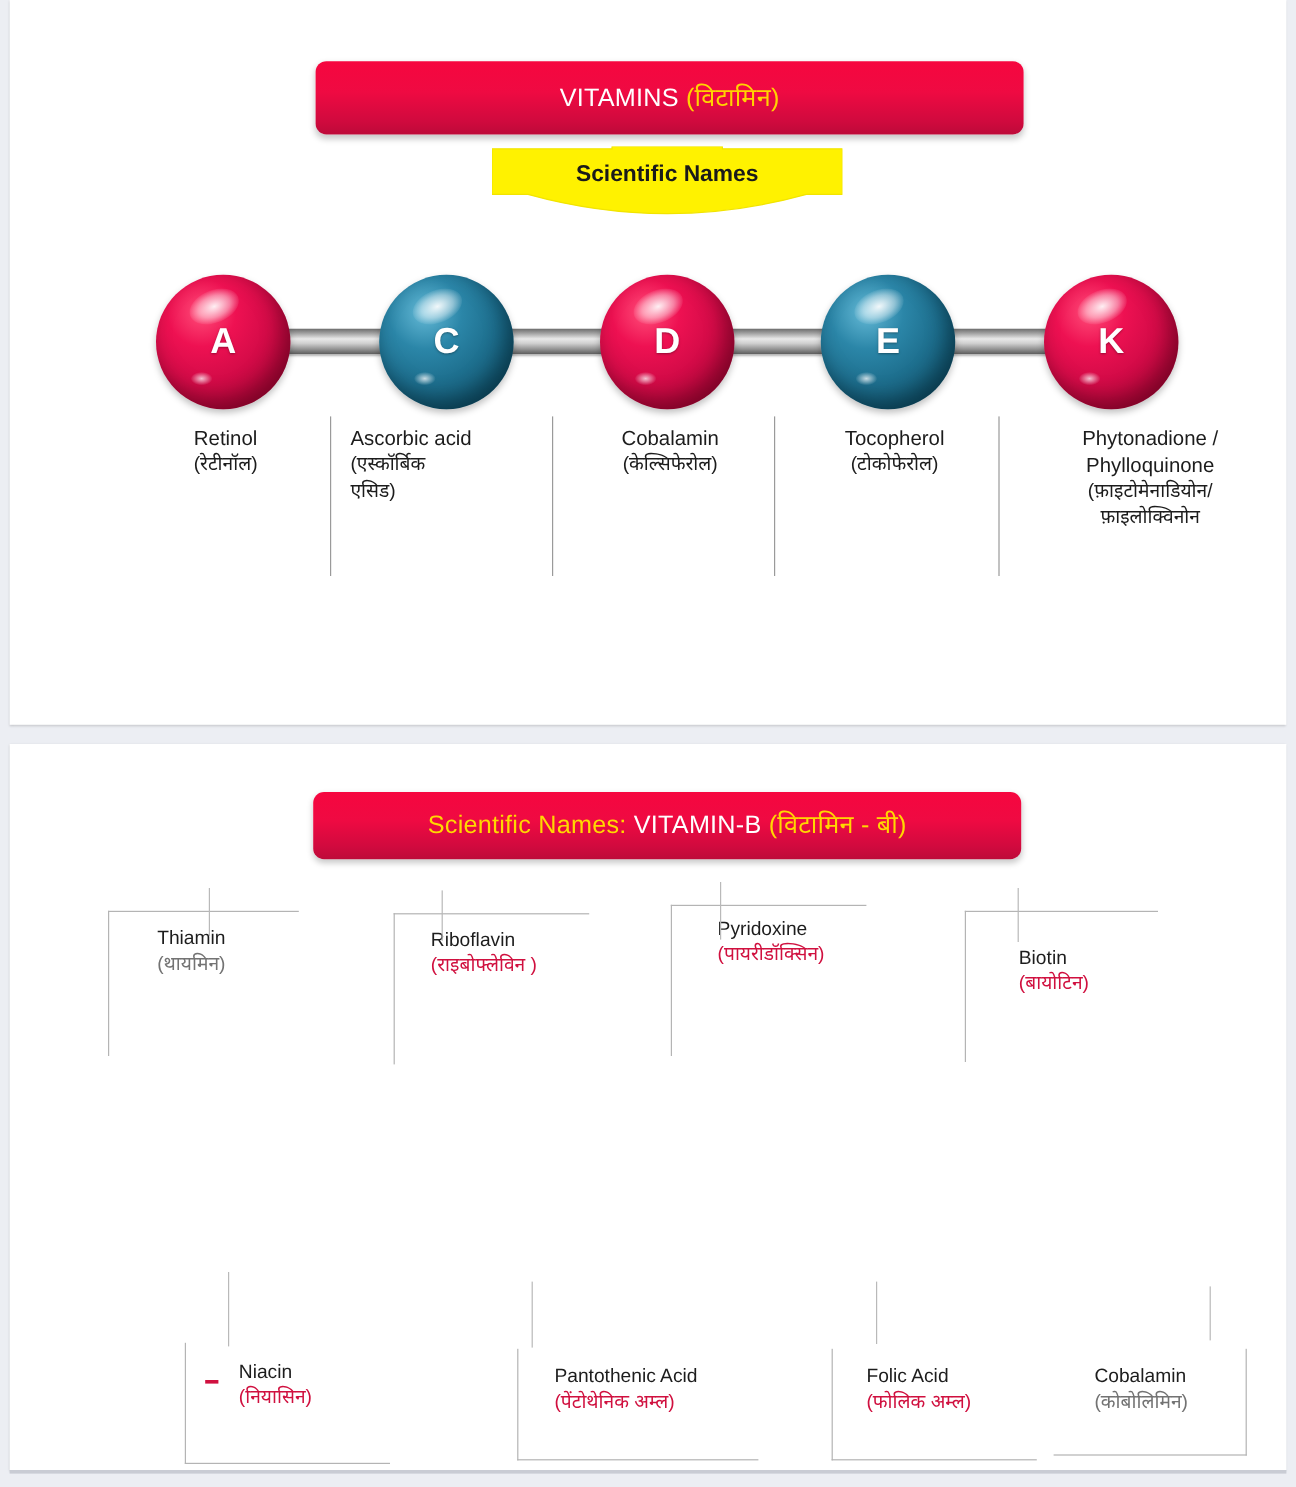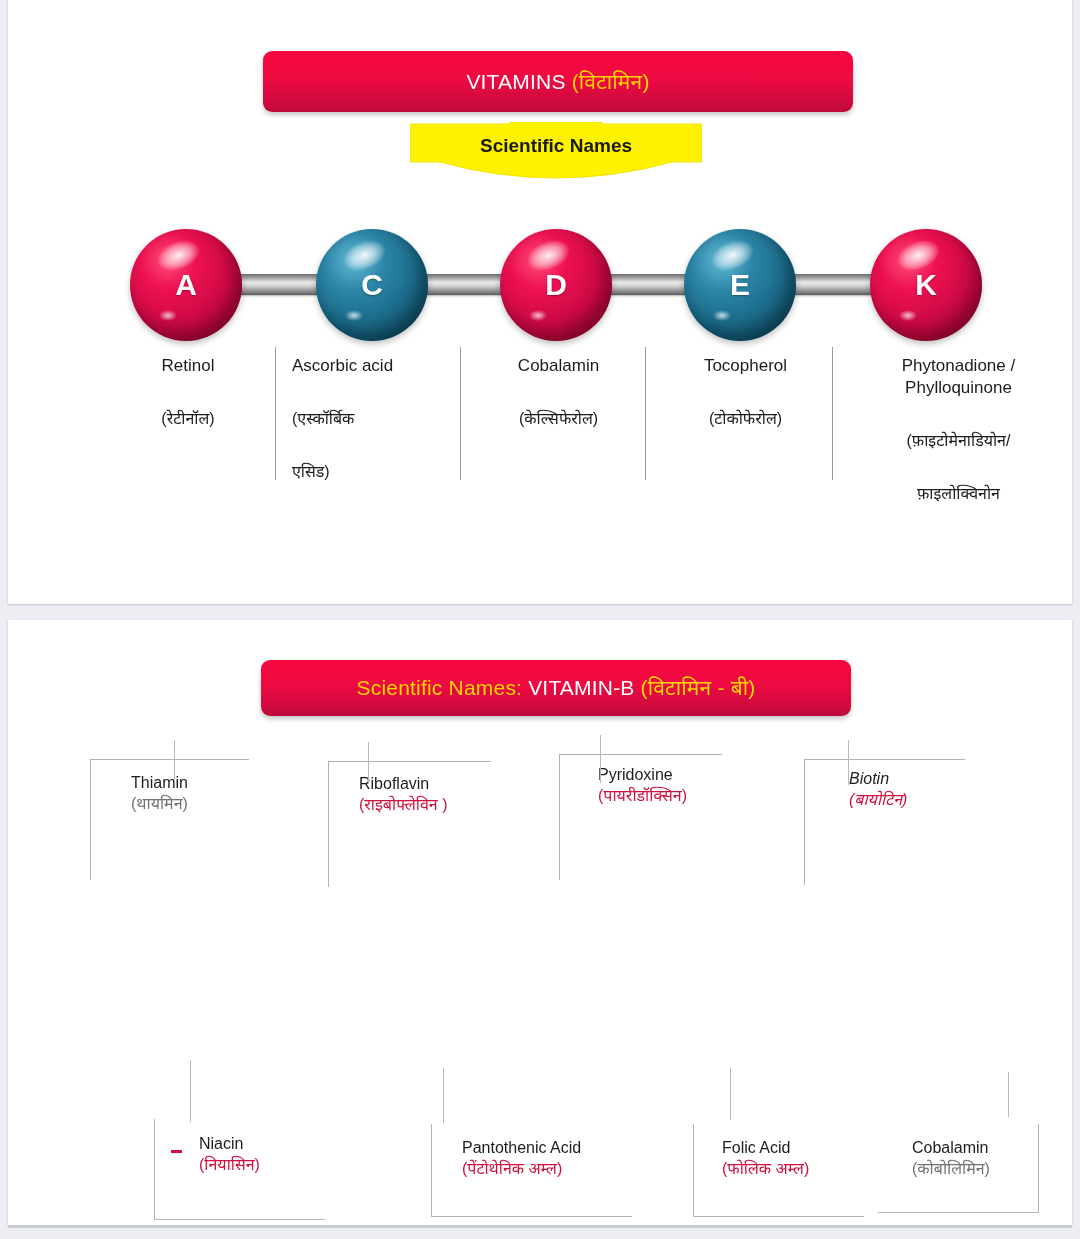--- a/index.html
+++ b/index.html
@@ -87,21 +87,21 @@
   .sphere-adek::before{
     content:"";position:absolute;z-index:2;
     left:26%;bottom:18%;width:16%;height:10%;border-radius:50%;
     background:radial-gradient(ellipse,rgba(255,255,255,.75) 0%,rgba(255,255,255,0) 72%);
   }
 
   
   #adek-labels{position:absolute;left:0;top:355px;width:1080px;height:130px;}
   .adek-col{position:absolute;top:0;text-align:center;}
   .adek-en{font-size:17px;color:#1c1c1c;line-height:1.3;}
-  .adek-hi{font-size:16px;color:#1c1c1c;line-height:1.35;margin-top:31px;}
+  .adek-hi{font-size:16px;color:#1c1c1c;line-height:1.35;}
   .divider{
     position:absolute;top:-8px;width:1px;height:133px;background:#9a9a9a;
   }
 
   
   .callout{position:absolute;margin-top:19px;}
   .callout .ctext{position:absolute;line-height:1.32;}
   .c-en{font-size:16px;color:#1d1d1d;display:block;}
   .c-hi{font-size:16px;display:block;}
   .hi-red{color:#d0103f;}
@@ -217,21 +217,21 @@
     </div>
 
     <div class="callout frame-tl" style="left:551px;top:115px;width:162px;height:125px;">
       <div class="ctext" style="left:38px;top:9px;">
         <span class="c-en">Pyridoxine</span>
         <span class="c-hi hi-red">(पायरीडॉक्सिन)</span>
       </div>
     </div>
 
     <div class="callout frame-tl" style="left:796px;top:120px;width:160px;height:125px;">
-      <div class="ctext" style="left:44px;top:8px;font-style:italic;">
+      <div class="ctext" style="left:44px;top:28px;">
         <span class="c-en">Biotin</span>
         <span class="c-hi hi-red">(बायोटिन)</span>
       </div>
     </div>
 
     <div class="stem" style="left:166px;top:120px;height:40px;"></div>
     <div class="stem" style="left:360px;top:122px;height:42px;"></div>
     <div class="stem" style="left:592px;top:115px;height:48px;"></div>
     <div class="stem" style="left:840px;top:120px;height:45px;"></div>
 

